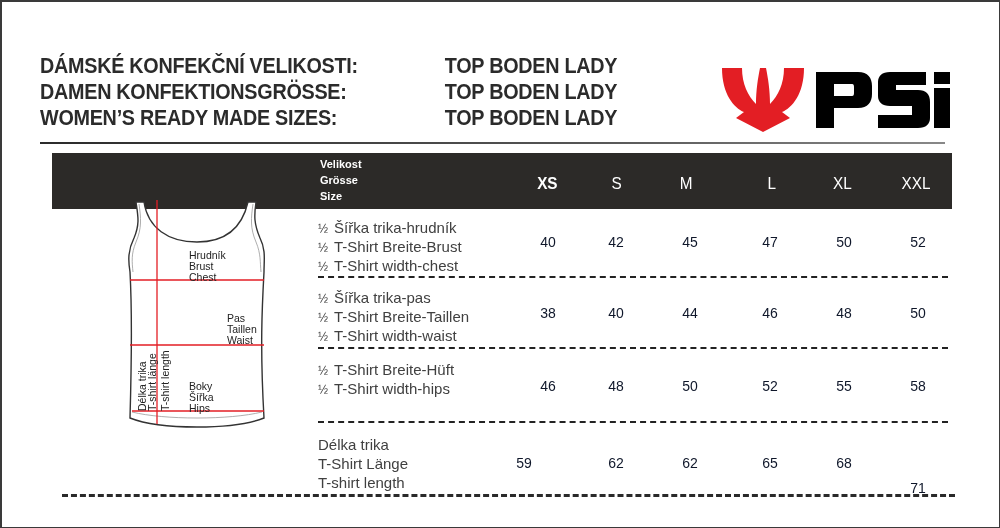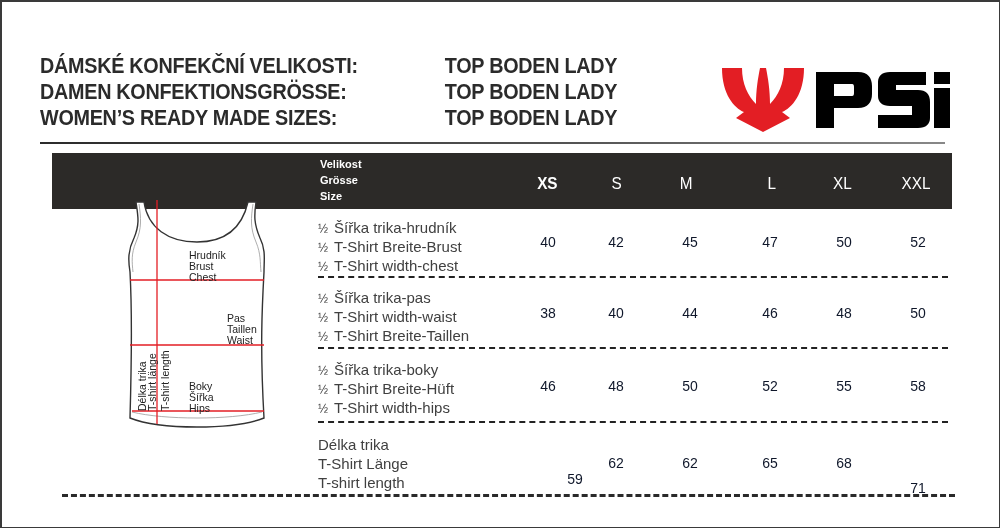--- a/index.html
+++ b/index.html
@@ -115,48 +115,47 @@
 <div class="val" style="left:528px; top:234px;">40</div>
 <div class="val" style="left:596px; top:234px;">42</div>
 <div class="val" style="left:670px; top:234px;">45</div>
 <div class="val" style="left:750px; top:234px;">47</div>
 <div class="val" style="left:824px; top:234px;">50</div>
 <div class="val" style="left:898px; top:234px;">52</div>
 <div class="dash" style="left:318px; top:276px; width:630px;"></div>
 
 <div class="row-desc" style="top:289px;">
   <div><span class="half">½</span><span>Šířka trika-pas</span></div>
+  <div><span class="half">½</span><span>T-Shirt  Breite-Taillen</span></div>
   <div><span class="half">½</span><span>T-Shirt  width-waist</span></div>
-  <div><span class="half">½</span><span>T-Shirt  Breite-Taillen</span></div>
 </div>
 <div class="val" style="left:528px; top:305px;">38</div>
 <div class="val" style="left:596px; top:305px;">40</div>
 <div class="val" style="left:670px; top:305px;">44</div>
 <div class="val" style="left:750px; top:305px;">46</div>
 <div class="val" style="left:824px; top:305px;">48</div>
 <div class="val" style="left:898px; top:305px;">50</div>
 <div class="dash" style="left:318px; top:347px; width:630px;"></div>
 
 <div class="row-desc" style="top:361px;">
-  <div><span class="half">½</span><span>Šířka trika-boky</span></div>
   <div><span class="half">½</span><span>T-Shirt  Breite-Hüft</span></div>
   <div><span class="half">½</span><span>T-Shirt width-hips</span></div>
 </div>
 <div class="val" style="left:528px; top:378px;">46</div>
 <div class="val" style="left:596px; top:378px;">48</div>
 <div class="val" style="left:670px; top:378px;">50</div>
 <div class="val" style="left:750px; top:378px;">52</div>
 <div class="val" style="left:824px; top:378px;">55</div>
 <div class="val" style="left:898px; top:378px;">58</div>
 <div class="dash" style="left:318px; top:421px; width:630px;"></div>
 
 <div class="row-desc" style="top:435px; line-height:19px;">
   <div>Délka  trika</div>
   <div>T-Shirt Länge</div>
   <div>T-shirt length</div>
 </div>
-<div class="val" style="left:555px; top:455px;margin-top:16px;">59</div>
+<div class="val" style="left:504px; top:455px;">59</div>
 <div class="val" style="left:596px; top:455px;">62</div>
 <div class="val" style="left:670px; top:455px;">62</div>
 <div class="val" style="left:750px; top:455px;">65</div>
 <div class="val" style="left:824px; top:455px;">68</div>
 <div class="val" style="left:898px; top:480px;">71</div>
 <div class="dash thick" style="left:62px; top:494px; width:893px;"></div>
 
 </body></html>

